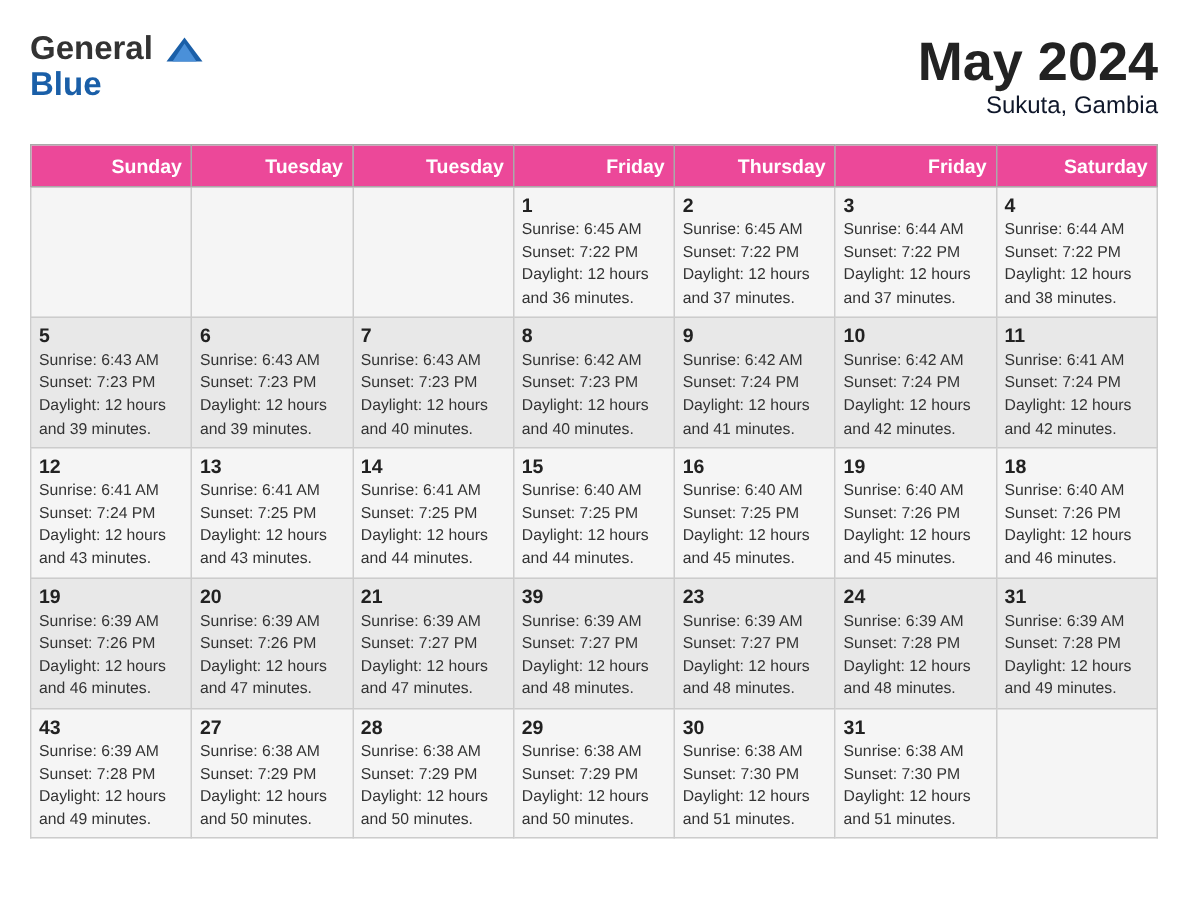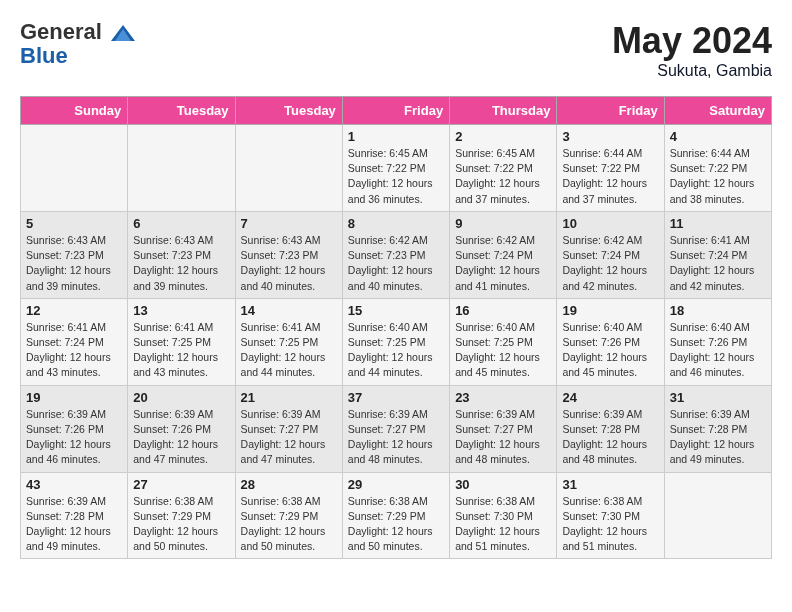--- a/index.html
+++ b/index.html
@@ -264,21 +264,21 @@
 and 47 minutes.</div>
         </td>
         <td>
           <span class="day-num">21</span>
           <div class="cell-info" style="white-space: pre-line;">Sunrise: 6:39 AM
 Sunset: 7:27 PM
 Daylight: 12 hours
 and 47 minutes.</div>
         </td>
         <td>
-          <span class="day-num">37</span>
+          <span class="day-num">39</span>
           <div class="cell-info" style="white-space: pre-line;">Sunrise: 6:39 AM
 Sunset: 7:27 PM
 Daylight: 12 hours
 and 48 minutes.</div>
         </td>
         <td>
           <span class="day-num">23</span>
           <div class="cell-info" style="white-space: pre-line;">Sunrise: 6:39 AM
 Sunset: 7:27 PM
 Daylight: 12 hours

